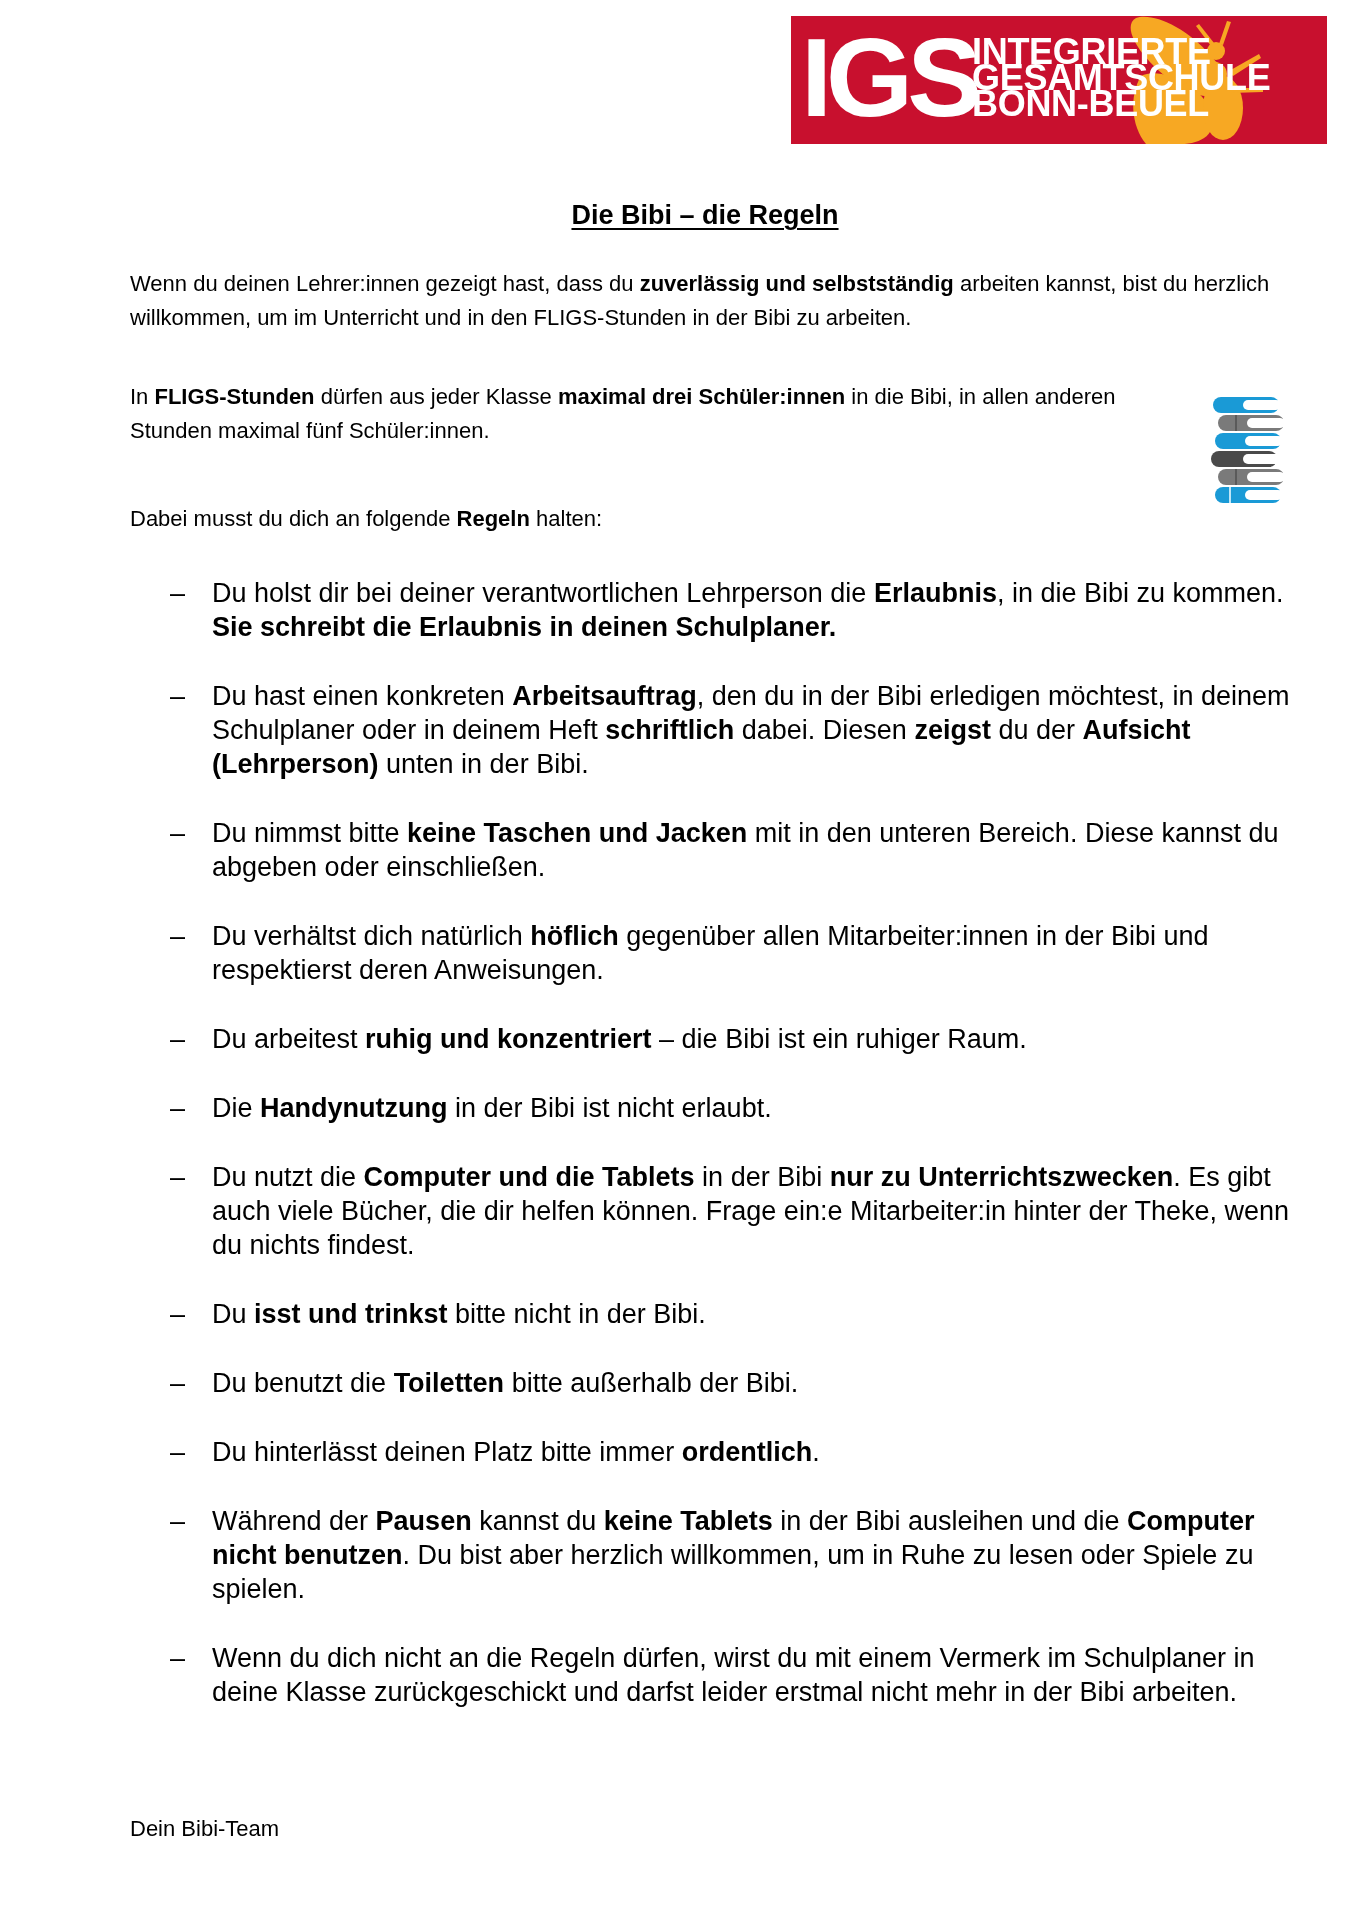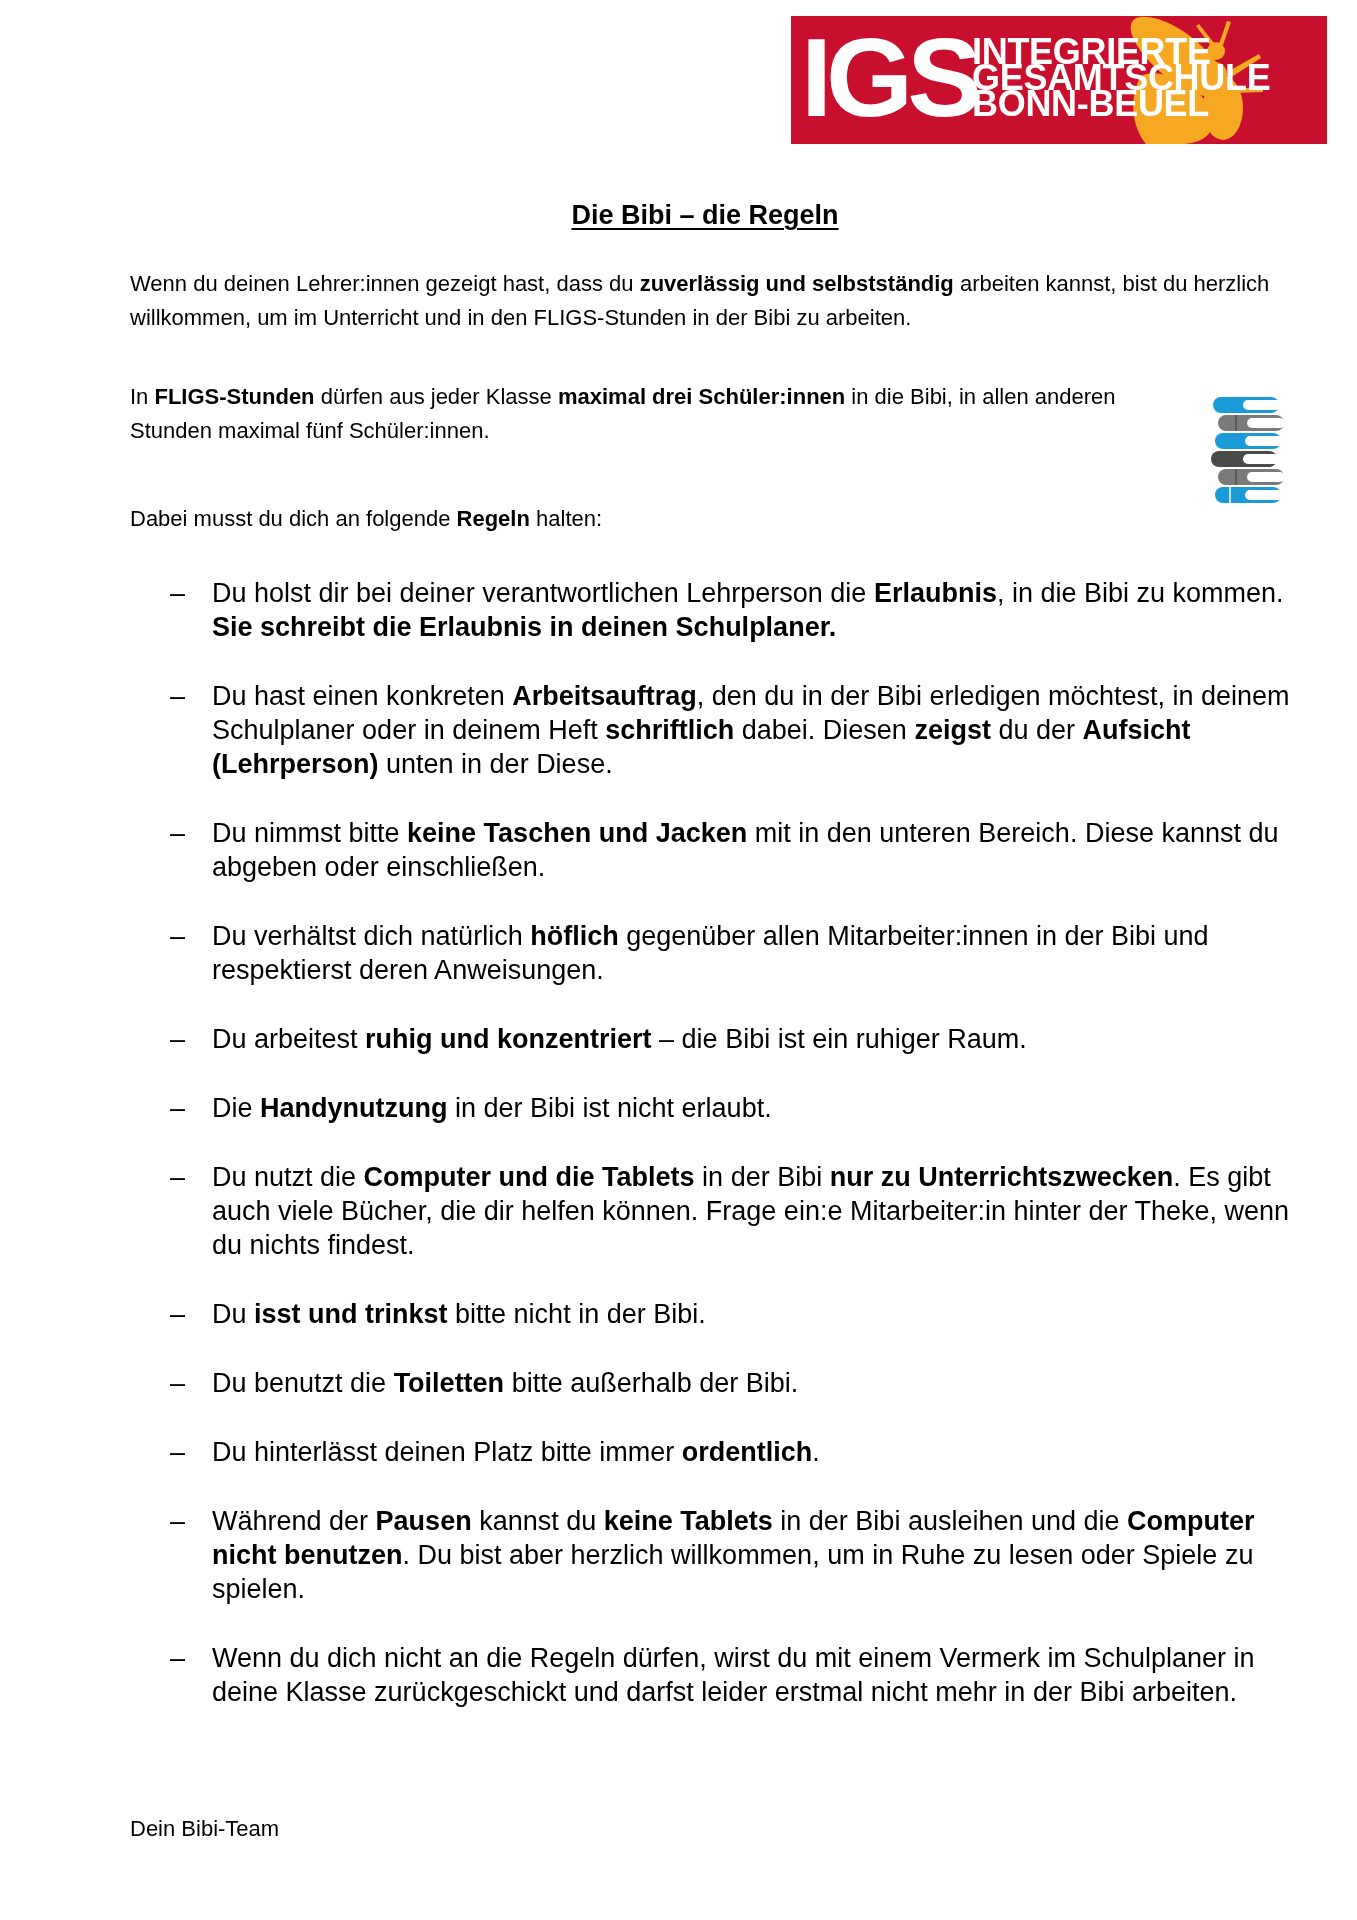--- a/index.html
+++ b/index.html
@@ -88,21 +88,21 @@
   <rect x="34" y="95" width="38" height="10" rx="5" fill="#fff"></rect>
 </svg>
 
 <div class="list">
   <div class="li" style="top:576px;">
     <span class="dash">–</span>
     <span class="txt"><span>Du holst dir bei deiner verantwortlichen Lehrperson die </span><b>Erlaubnis</b><span>, in die Bibi zu kommen. </span><b>Sie schreibt die Erlaubnis in deinen Schulplaner.</b></span>
   </div>
   <div class="li" style="top:679px;">
     <span class="dash">–</span>
-    <span class="txt"><span>Du hast einen konkreten </span><b>Arbeitsauftrag</b><span>, den du in der Bibi erledigen möchtest, in deinem Schulplaner oder in deinem Heft </span><b>schriftlich</b><span> dabei. Diesen </span><b>zeigst</b><span> du der </span><b>Aufsicht (Lehrperson)</b><span> unten in der Diese.</span></span>
+    <span class="txt"><span>Du hast einen konkreten </span><b>Arbeitsauftrag</b><span>, den du in der Bibi erledigen möchtest, in deinem Schulplaner oder in deinem Heft </span><b>schriftlich</b><span> dabei. Diesen </span><b>zeigst</b><span> du der </span><b>Aufsicht (Lehrperson)</b><span> unten in der Bibi.</span></span>
   </div>
   <div class="li" style="top:816px;">
     <span class="dash">–</span>
     <span class="txt"><span>Du nimmst bitte </span><b>keine Taschen und Jacken</b><span> mit in den unteren Bereich. Diese kannst du abgeben oder einschließen.</span></span>
   </div>
   <div class="li" style="top:919px;">
     <span class="dash">–</span>
     <span class="txt"><span>Du verhältst dich natürlich </span><b>höflich</b><span> gegenüber allen Mitarbeiter:innen in der Bibi und respektierst deren Anweisungen.</span></span>
   </div>
   <div class="li" style="top:1022px;">

